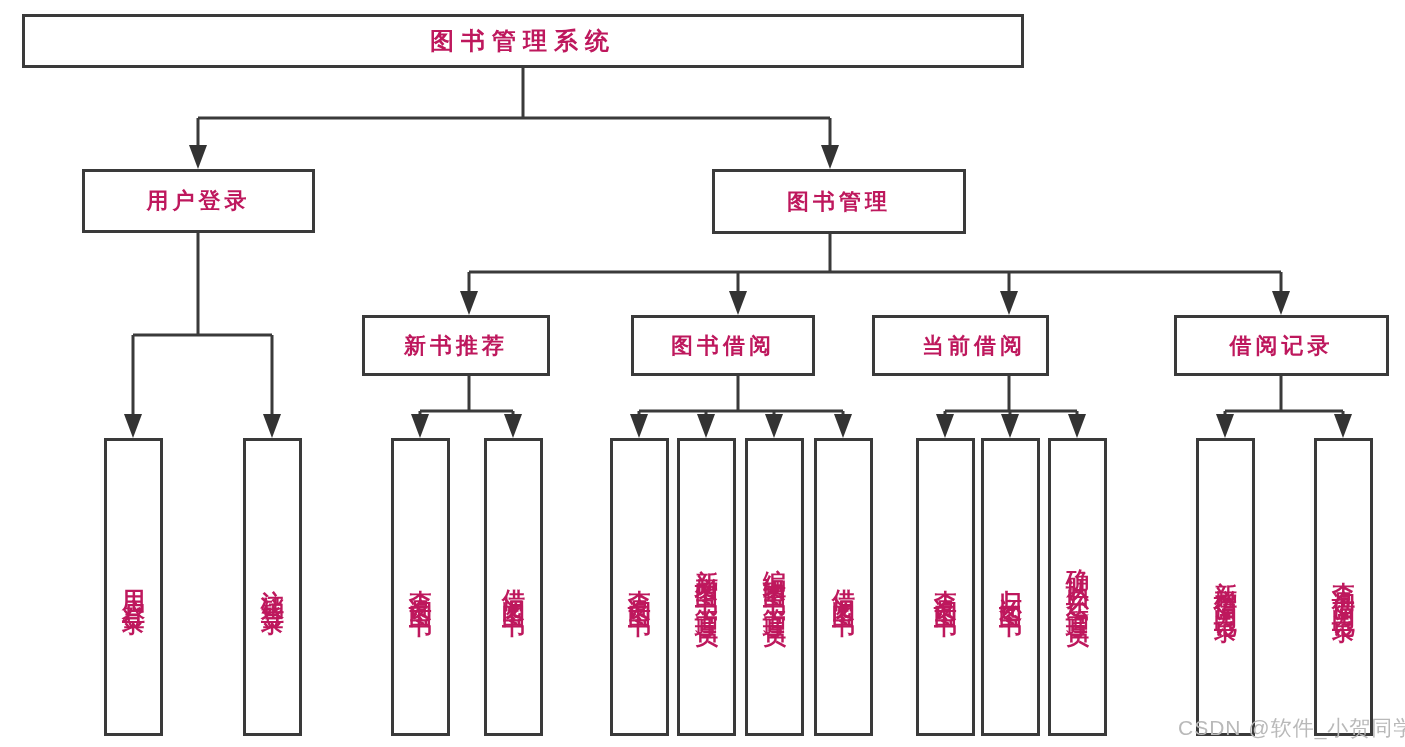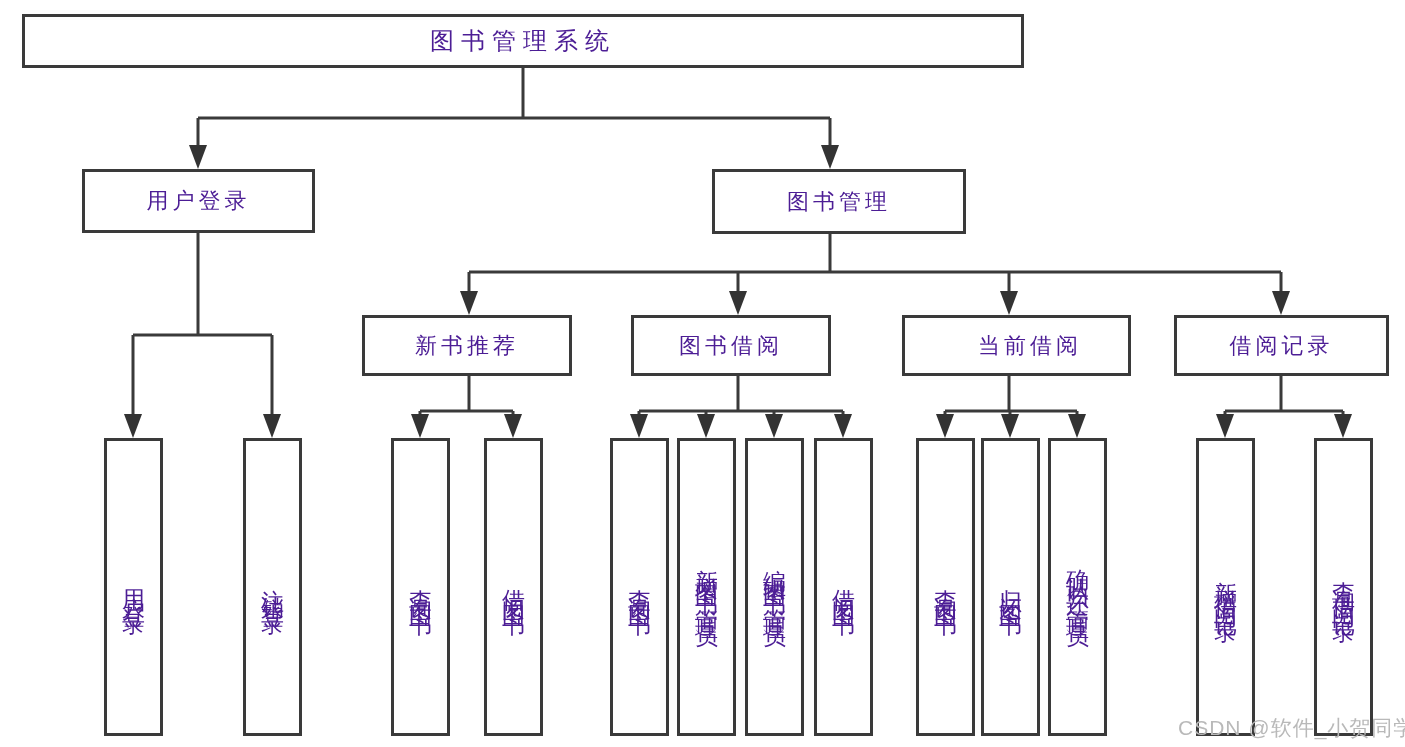--- a/index.html
+++ b/index.html
@@ -22,21 +22,22 @@
     pointer-events: none;
   }
   .node {
     position: absolute;
     box-sizing: border-box;
     border: 3px solid #3a3a3a;
     background: #ffffff;
     display: flex;
     align-items: center;
     justify-content: center;
-    color: #4c1d95;
+    color: #be185d;
+    font-weight: bold;
   }
   .node.h-label {
     font-size: 22px;
     letter-spacing: 4px;
     white-space: nowrap;
   }
   .node.root-label {
     font-size: 24px;
     letter-spacing: 7px;
   }
@@ -93,27 +94,27 @@
     <span>图书管理系统</span>
   </div>
 
   <div class="node h-label" style="left:82px; top:169px; width:233px; height:64px;">
     <span>用户登录</span>
   </div>
   <div class="node h-label" style="left:712px; top:169px; width:254px; height:65px;">
     <span>图书管理</span>
   </div>
 
-  <div class="node h-label" style="left:362px; top:315px; width:210px; height:61px;">
+  <div class="node h-label" style="left:362px; top:315px; width:188px; height:61px;">
     <span>新书推荐</span>
   </div>
-  <div class="node h-label" style="left:631px; top:315px; width:200px; height:61px;">
+  <div class="node h-label" style="left:631px; top:315px; width:184px; height:61px;">
     <span>图书借阅</span>
   </div>
-  <div class="node h-label" style="left:902px; top:315px; width:229px; height:61px;padding-left:27px;">
+  <div class="node h-label" style="left:872px; top:315px; width:177px; height:61px;padding-left:27px;">
     <span>当前借阅</span>
   </div>
   <div class="node h-label" style="left:1174px; top:315px; width:215px; height:61px;">
     <span>借阅记录</span>
   </div>
 
   <div class="node leaf" style="left:104px;">
     <span class="v-text">用户登录</span>
   </div>
   <div class="node leaf" style="left:243px;">

